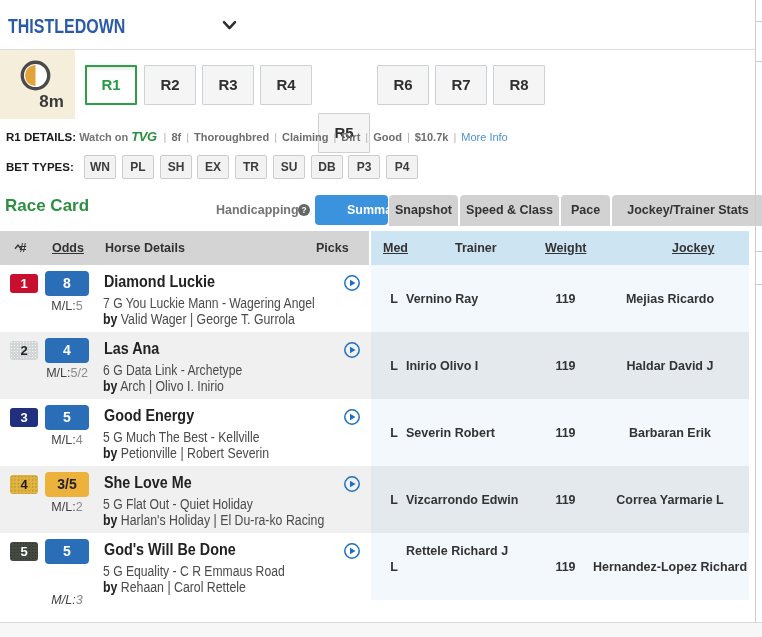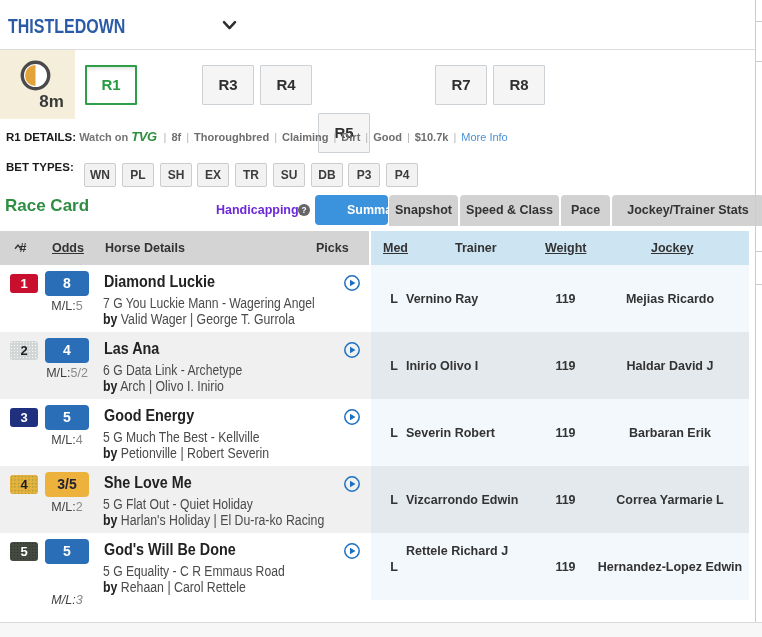--- a/index.html
+++ b/index.html
@@ -26,25 +26,25 @@
 
 #details { left:6px; top:128.5px; font-size:11px; font-weight:bold; color:#6e6e6e; white-space:nowrap; }
 #details .lbl { color:#1a1a1a; font-size:11.5px; }
 #details .sep { color:#b5b5b5; font-weight:normal; padding:0 5px; }
 #details .tvg { color:#2e8f3d; font-style:italic; font-weight:bold; font-size:13px; letter-spacing:-0.5px; margin-right:2px; }
 #details .more { color:#4a90d9; font-weight:normal; font-size:11px; }
 
 
 #bettypes { left:6px; top:161px; font-size:11.5px; font-weight:bold; color:#1a1a1a; }
 .betbtn { position:absolute; top:155px; width:32px; height:24px; background:#f2f2f2;
-  border:1px solid #ccc; font-size:12px; font-weight:bold; color:#3c3c3c; text-align:center; line-height:22px; border-radius:2px;margin-top:8px; }
+  border:1px solid #ccc; font-size:12px; font-weight:bold; color:#3c3c3c; text-align:center; line-height:22px; border-radius:2px; }
 
 
 #racecard { left:5px; top:196px; font-size:17px; font-weight:bold; color:#2e8f43; }
-#handicap { left:216px; top:202.5px; font-size:12.5px; font-weight:bold; color:#6d28d9; }
+#handicap { left:216px; top:202.5px; font-size:12.5px; font-weight:bold; color:#737373; }
 .tab { position:absolute; top:195px; height:31px; background:#d2d2d2; color:#333;
   font-size:12.5px; font-weight:bold; text-align:center; line-height:30px; border-radius:4px 4px 0 0; }
 .tab.sel { background:#3b92dd; color:#fff; border-radius:4px; height:30px; }
 
 
 #thead-left { left:0; top:231px; width:369px; height:34px; background:#d4d4d4; }
 #thead-right { left:371px; top:231px; width:378px; height:34px; background:#cde4f3; }
 .hcell { position:absolute; top:241px; font-size:12.5px; font-weight:bold; color:#333; }
 .und { text-decoration:underline; }
 .row { position:absolute; left:0; width:371px; height:67px; background:#fff; }
@@ -82,23 +82,25 @@
     </svg>
 
   <div class="abs" id="topline"></div>
   <div class="abs" id="clockbox"></div>
   <svg class="abs" style="left:20px; top:60px;" width="31" height="31" viewBox="0 0 31 31">
     <circle cx="15.5" cy="15.5" r="13.2" fill="#fff" stroke="#4a4a4a" stroke-width="3.4"></circle>
     <path d="M15.5 5 A10.5 10.5 0 0 0 15.5 26 Z" fill="#e2a33b"></path>
   </svg>
   <div class="abs" id="clocktime">8m</div>
   <div class="rbtn sel" style="left:85px;"><div class="shade"></div><span class="t">R1</span></div>
+  <div class="rbtn" style="left:144px;"><span class="t">R2</span></div>
   <div class="rbtn" style="left:202px;"><span class="t">R3</span></div>
   <div class="rbtn" style="left:260px;"><span class="t">R4</span></div>
   <div class="rbtn" style="left:318px;margin-top:48px;"><span class="t">R5</span></div>
+  <div class="rbtn" style="left:377px;"><span class="t">R6</span></div>
   <div class="rbtn" style="left:435px;"><span class="t">R7</span></div>
   <div class="rbtn" style="left:493px;"><span class="t">R8</span></div>
 
   <div class="abs" id="details"><span class="lbl">R1 DETAILS:</span> <span id="won" style="font-weight:bold;color:#757575">Watch on</span> <span class="tvg" id="tvg">TVG</span><span class="sep">|</span><span id="t8f">8f</span><span class="sep">|</span><span id="tbred">Thoroughbred</span><span class="sep">|</span><span id="tclm">Claiming</span><span class="sep">|</span><span id="tdirt">Dirt</span><span class="sep">|</span><span id="tgood">Good</span><span class="sep">|</span><span id="tmon">$10.7k</span><span class="sep">|</span><span class="more" id="tmore">More Info</span></div>
 
   <div class="abs" id="bettypes">BET TYPES:</div>
   <div class="betbtn" style="left:84px;">WN</div>
   <div class="betbtn" style="left:122px;">PL</div>
   <div class="betbtn" style="left:160px;">SH</div>
   <div class="betbtn" style="left:197px;">EX</div>
@@ -125,21 +127,21 @@
   <svg class="abs" style="left:13.5px; top:243.5px;" width="8" height="6" viewBox="0 0 8 6">
       <path d="M1 4.8 L4 1.2 L7 4.8" fill="none" stroke="#3a3a3a" stroke-width="1.4"></path>
     </svg>
     <div class="hcell" style="left:19.5px;">#</div>
   <div class="hcell und" style="left:52px;">Odds</div>
   <div class="hcell" style="left:105px;">Horse Details</div>
   <div class="hcell" style="left:316px;">Picks</div>
   <div class="hcell und" style="left:383px;">Med</div>
   <div class="hcell" style="left:455px;">Trainer</div>
   <div class="hcell und" style="left:545px;text-align:right;">Weight</div>
-  <div class="hcell" style="left:651px;text-decoration:underline;">Jockey</div>
+  <div class="hcell" style="left:672px;text-decoration:underline;">Jockey</div>
 
   <div class="row" style="top:265px;"></div>
   <div class="rrow" style="top:265px;"></div>
   <div class="badge" style="top:274px;background:#c8102e;color:#fff;">1</div>
   <div class="odds" style="top:271px;">8</div>
   <div class="ml" style="top:299px;">M/L:<span>5</span></div>
   <div class="hname" style="top:271.5px;">Diamond Luckie</div>
   <div class="hsire" style="top:295px;">7 G You Luckie Mann - Wagering Angel</div>
   <div class="hby" style="top:310.5px;"><b>by</b> Valid Wager | George T. Gurrola</div>
   <svg class="play" style="left:344px;top:274.5px;" width="16" height="16" viewBox="0 0 16 16">
@@ -206,21 +208,21 @@
   <div class="hname" style="top:539.5px;">God's Will Be Done</div>
   <div class="hsire" style="top:563px;">5 G Equality - C R Emmaus Road</div>
   <div class="hby" style="top:578.5px;"><b>by</b> Rehaan | Carol Rettele</div>
   <svg class="play" style="left:344px;top:542.5px;" width="16" height="16" viewBox="0 0 16 16">
       <circle cx="8" cy="8" r="7.2" fill="none" stroke="#1d6fc0" stroke-width="1.5"></circle>
       <path d="M6 4.8 L11.5 8 L6 11.2 Z" fill="#1d6fc0"></path>
     </svg>
   <div class="med" style="top:559.5px;">L</div>
   <div class="trainer" style="top:544px;">Rettele Richard J</div>
   <div class="weight" style="top:559.5px;">119</div>
-  <div class="jockey" style="top:559.5px;">Hernandez-Lopez Edwin</div>
+  <div class="jockey" style="top:559.5px;">Hernandez-Lopez Richard</div>
 
   <div class="abs" id="vline"></div>
   <div class="hline" style="top:21px;"></div>
   <div class="hline" style="top:61px;"></div>
   <div class="hline" style="top:251px;"></div>
   <div class="hline" style="top:284px;"></div>
   <div class="abs" id="bottomline"></div>
   <div class="abs" id="bottombg"></div>
 </div>
 

